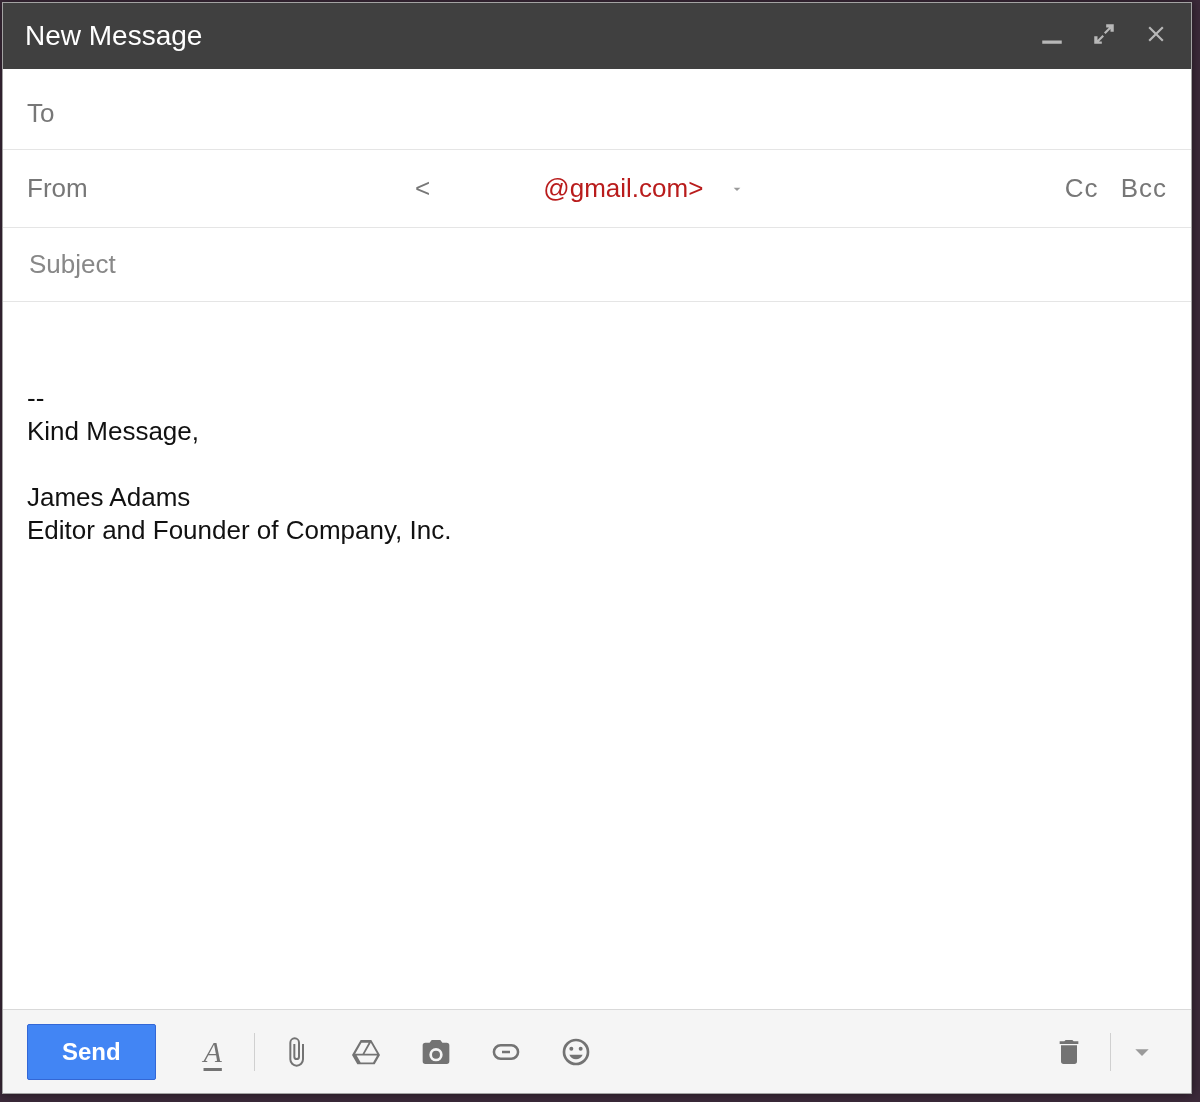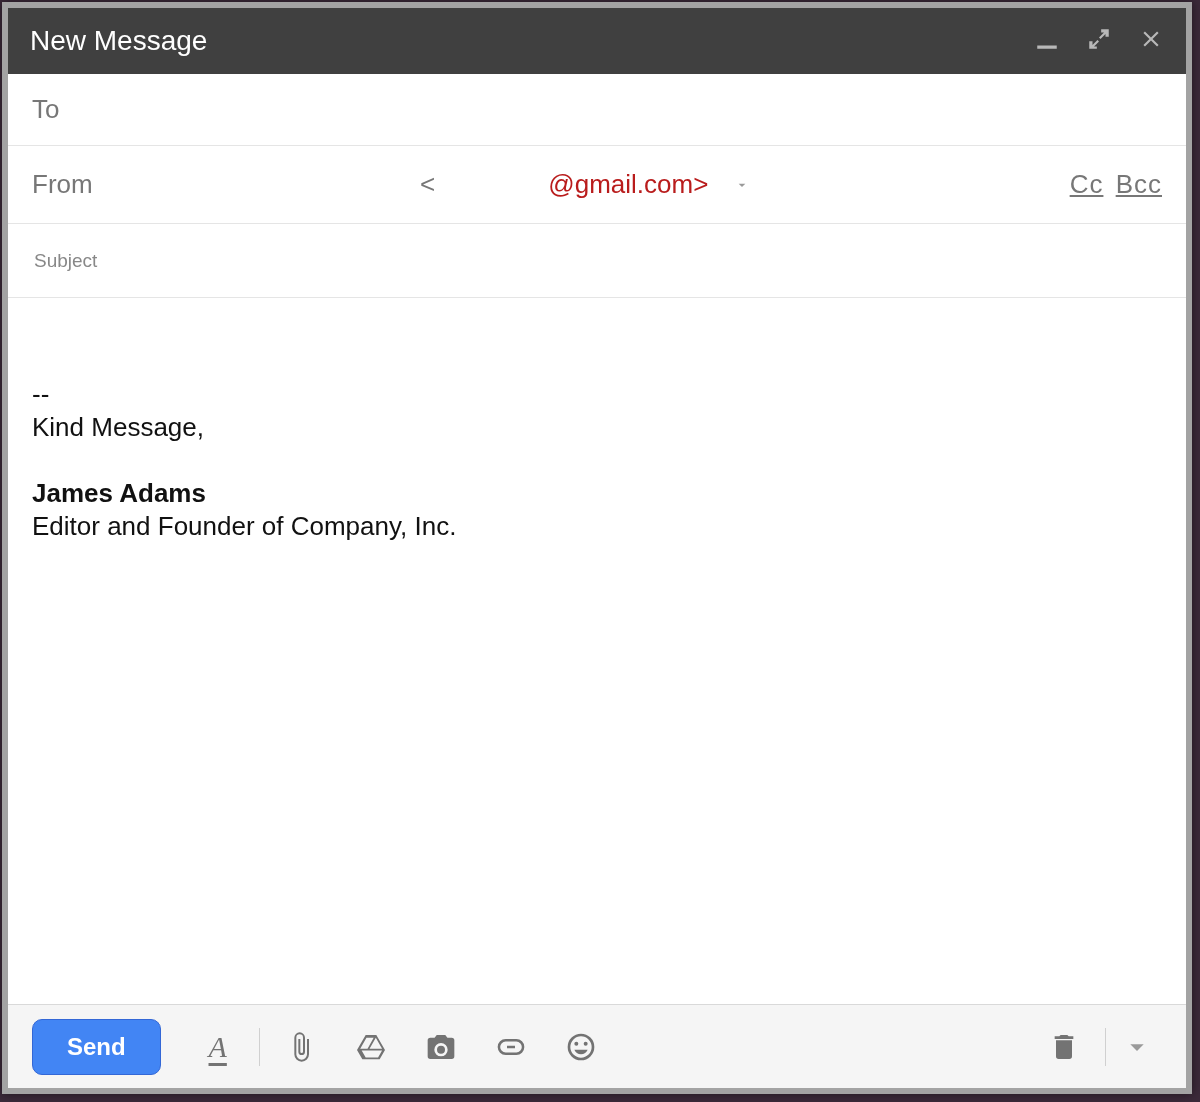--- a/index.html
+++ b/index.html
@@ -12,21 +12,21 @@
     overflow:hidden;
   }
   .compose{
     position:absolute;
     left:2px; top:2px;
     width:1190px; height:1092px;
     background:#fff;
     box-shadow:0 0 10px rgba(0,0,0,.5);
     display:flex;
     flex-direction:column;
-    border:6px solid #a3a3a3;
+    border:1px solid #a3a3a3;
   }
   
   .titlebar{
     background:#404040;
     color:#fff;
     height:66px;
     display:flex;
     align-items:center;
     padding:0 22px;
   }
@@ -39,67 +39,67 @@
   
   .fields{}
   .row{
     border-bottom:1px solid #e5e5e5;
     display:flex;
     align-items:center;
     padding:0 24px;
     color:#777;
     font-size:26px;
   }
-  .row.to{height:72px;}
+  .row.to{height:72px;margin-top:9px;}
   .row.from{height:78px;justify-content:flex-start;gap:8px;}
   .row.from .lbl{width:380px;}
   .row.from .email{color:#b91c1c;}
   .row.from .angle{margin-right:4px;color:#777;}
   .row.from .tri{margin-left:18px;display:inline-flex;align-items:center;}
   .row.from .spacer{flex:1;}
   .row.from .ccbcc{letter-spacing:1px;color:#777;cursor:pointer;}
-  .row.from .ccbcc span{margin-left:4px;text-decoration:underline;}
+  .row.from .ccbcc span{margin-left:14px;}
   .row.subj{height:74px;}
   .row input{
-    border:none;outline:none;width:100%;font-size:19px;color:#222;
+    border:none;outline:none;width:100%;font-size:26px;color:#222;
     background:transparent;
   }
   .row input::placeholder{color:#888;}
   
   .bodyarea{
     flex:1;
     padding:34px 24px 10px 24px;
     font-size:26px;
     line-height:1.25;
     color:#111;
     overflow:auto;
   }
   .bodyarea .sigdash{margin-top:46px;}
-  .bodyarea .signame{font-weight:bold;margin-top:34px;}
+  .bodyarea .signame{font-weight:normal;margin-top:34px;}
   .bodyarea a{color:#1155cc;text-decoration:underline;}
   
   .toolbar{
     height:84px;
     background:#f5f5f5;
     border-top:1px solid #d9d9d9;
     display:flex;
     align-items:center;
     padding:0 24px;
     gap:0;
   }
   .sendbtn{
     background:#4285f4;
     color:#fff;
     font-size:24px;
     font-weight:bold;
     border:1px solid #3367d6;
     height:56px;
     padding:0 34px;
     cursor:pointer;
-    border-radius:10px;
+    border-radius:2px;
   }
   .tbicon{
     width:70px;height:56px;display:flex;align-items:center;justify-content:center;
     cursor:pointer;color:#737373;fill:#737373;
   }
   .tbicon svg{width:32px;height:32px;}
   .vline{width:1px;height:38px;background:#d0d0d0;margin:0 6px;}
   .tbspacer{flex:1;}
   .format-a{
     font-family: "Times New Roman", serif;

